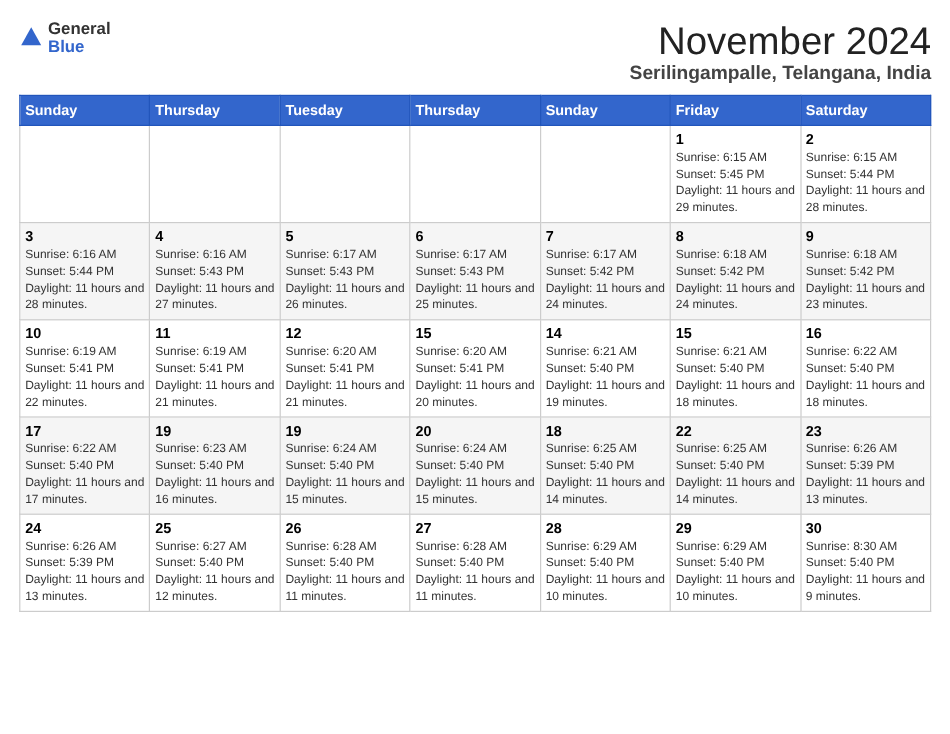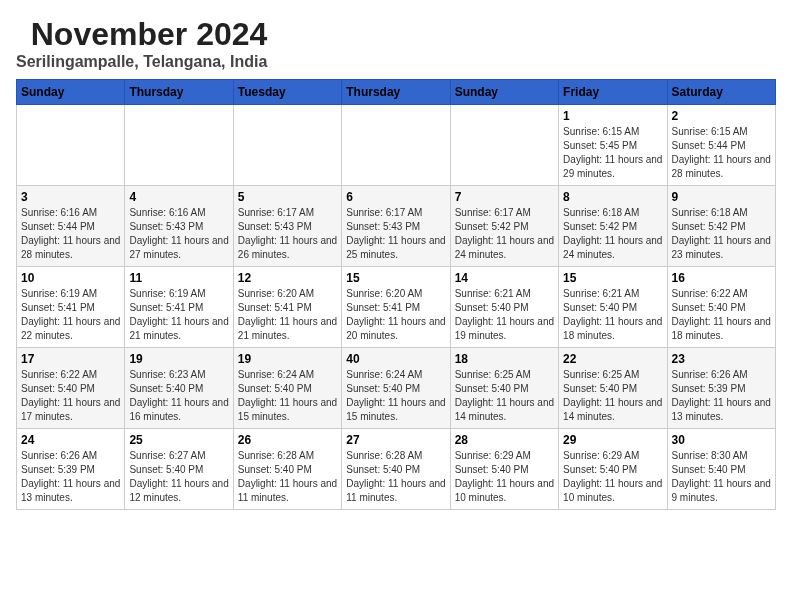--- a/index.html
+++ b/index.html
@@ -32,36 +32,36 @@
     .logo-text .blue { color: #3366cc; }
     .logo-arrow {
       width: 20px;
       height: 20px;
     }
     .title-block {
       text-align: right;
     }
     .title-block h1 {
       font-size: 32px;
-      font-weight: bold;
+      font-weight: normal;
       color: #222;
     }
     .title-block h2 {
       font-size: 16px;
       font-weight: bold;
       color: #444;
     }
     table {
       width: 100%;
       border-collapse: collapse;
       font-size: 11px;
     }
     thead tr th {
       background: #3366cc;
-      color: #000000;
+      color: #ffffff;
       padding: 5px 4px;
       text-align: left;
       font-size: 12px;
       font-weight: bold;
       border: 1px solid #2255bb;
     }
     tbody tr td {
       border: 1px solid #ccc;
       vertical-align: top;
       padding: 4px;
@@ -86,20 +86,29 @@
       line-height: 1.4;
     }
     .empty-cell {
       background: #fff;
     }
   </style>
 </head>
 <body>
 
 <div class="header">
+  <div class="logo">
+    <svg class="logo-arrow" viewBox="0 0 24 24">
+      <polygon points="12,2 22,20 2,20" fill="#3366cc"></polygon>
+    </svg>
+    <div class="logo-text">
+      <span class="general">General</span>
+      <span class="blue">Blue</span>
+    </div>
+  </div>
   <div class="title-block">
     <h1>November 2024</h1>
     <h2>Serilingampalle, Telangana, India</h2>
   </div>
 </div>
 
 <table>
   <thead>
     <tr>
     <th>Sunday</th>
@@ -232,21 +241,21 @@
 Sunset: 5:40 PM
 Daylight: 11 hours and 16 minutes.</div>
         </td>
         <td>
           <span class="day-num">19</span>
           <div class="day-info">Sunrise: 6:24 AM
 Sunset: 5:40 PM
 Daylight: 11 hours and 15 minutes.</div>
         </td>
         <td>
-          <span class="day-num">40</span>
+          <span class="day-num">20</span>
           <div class="day-info">Sunrise: 6:24 AM
 Sunset: 5:40 PM
 Daylight: 11 hours and 15 minutes.</div>
         </td>
         <td>
           <span class="day-num">18</span>
           <div class="day-info">Sunrise: 6:25 AM
 Sunset: 5:40 PM
 Daylight: 11 hours and 14 minutes.</div>
         </td>

